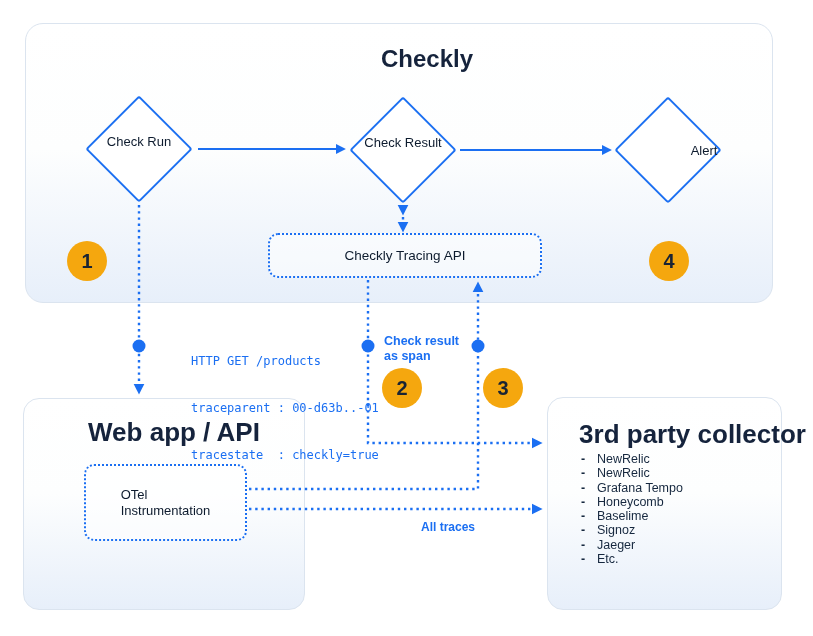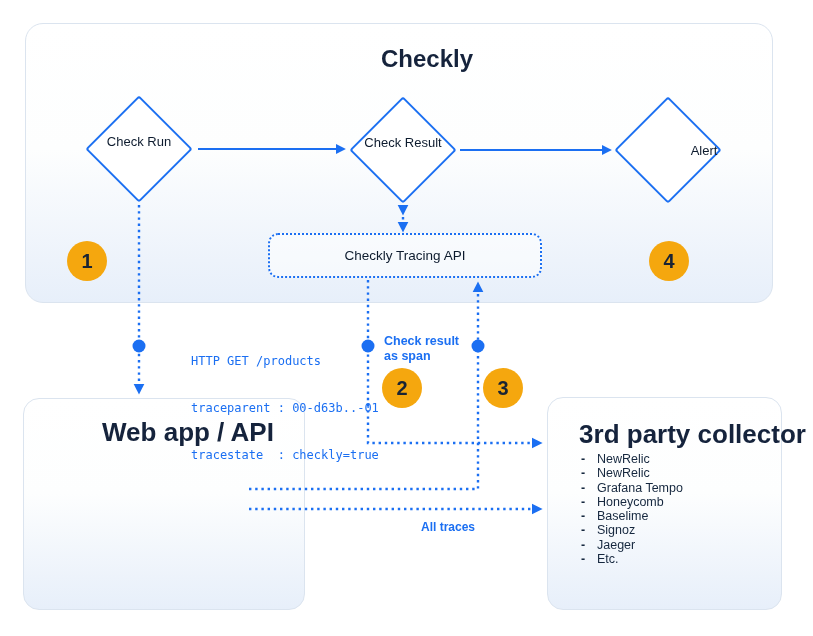--- a/index.html
+++ b/index.html
@@ -72,21 +72,23 @@
 
   <div class="diamond" style="left:365px;top:112px;"></div>
   <div class="node-label" style="left:353px;top:135px;">Check Result</div>
 
   <div class="diamond" style="left:630px;top:112px;"></div>
   <div class="node-label" style="left:618px;top:143px;margin-left:36px;">Alert</div>
 
   <div class="dotted-box" style="left:268px;top:233px;width:274px;height:45px;">Checkly Tracing API</div>
 
   <div class="panel" style="left:23px;top:398px;width:282px;height:212px;border-radius:16px;"></div>
-  <div class="panel-title" style="top:417px;left:23px;width:274px;font-size:26px;">Web app / API</div>
+  <div class="panel-title" style="top:417px;left:9px;width:274px;font-size:26px;">Web app / API</div>
+  <div class="dotted-box" style="left:84px;top:464px;width:163px;height:77px;font-size:13px;">OTel
+Instrumentation</div>
 
   <div class="panel" style="left:547px;top:397px;width:235px;height:213px;border-radius:16px;"></div>
   <div class="panel-title" style="top:419px;left:547px;width:235px;font-size:26px;">3rd party collector</div>
   <div class="collector-list">
     <div class="collector-item">
         <span class="dash">-</span>
         <span>NewRelic</span>
       </div>
     <div class="collector-item">
         <span class="dash">-</span>

